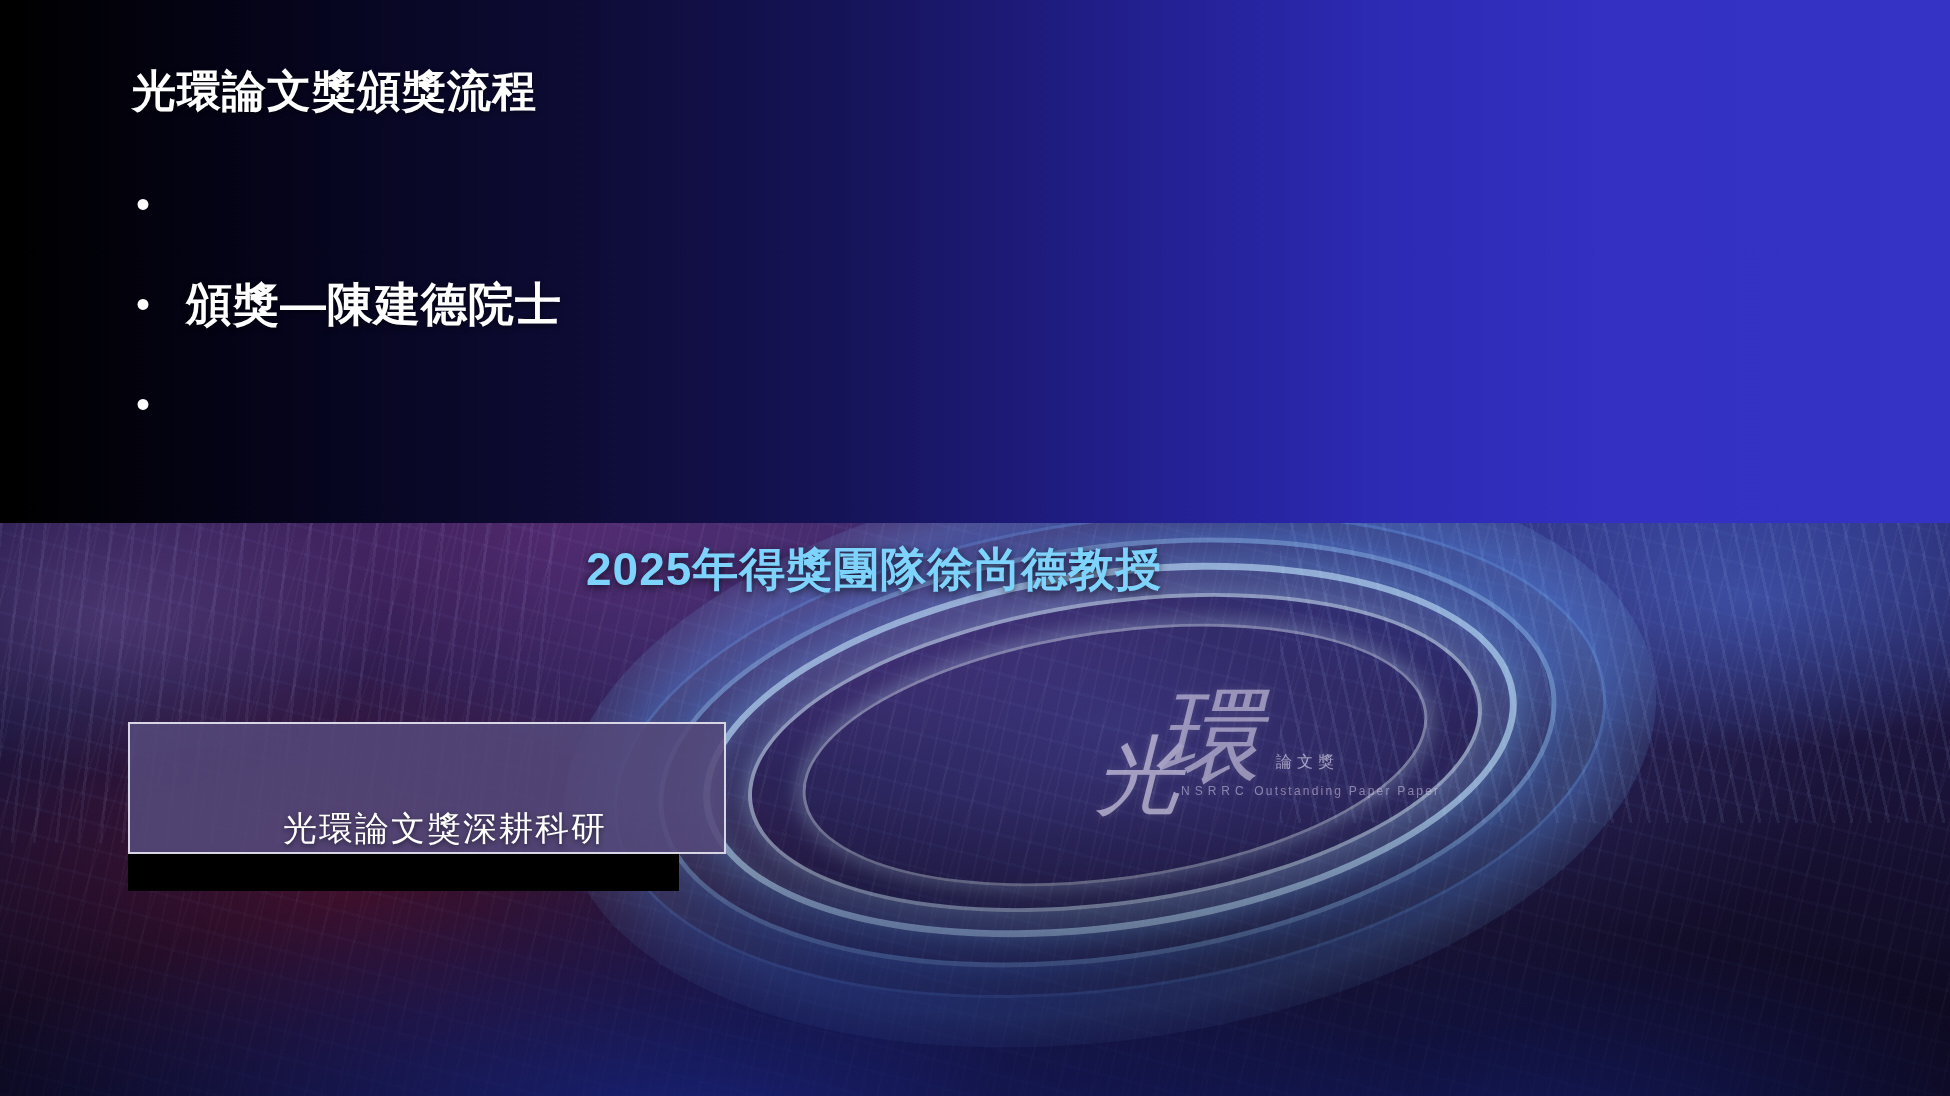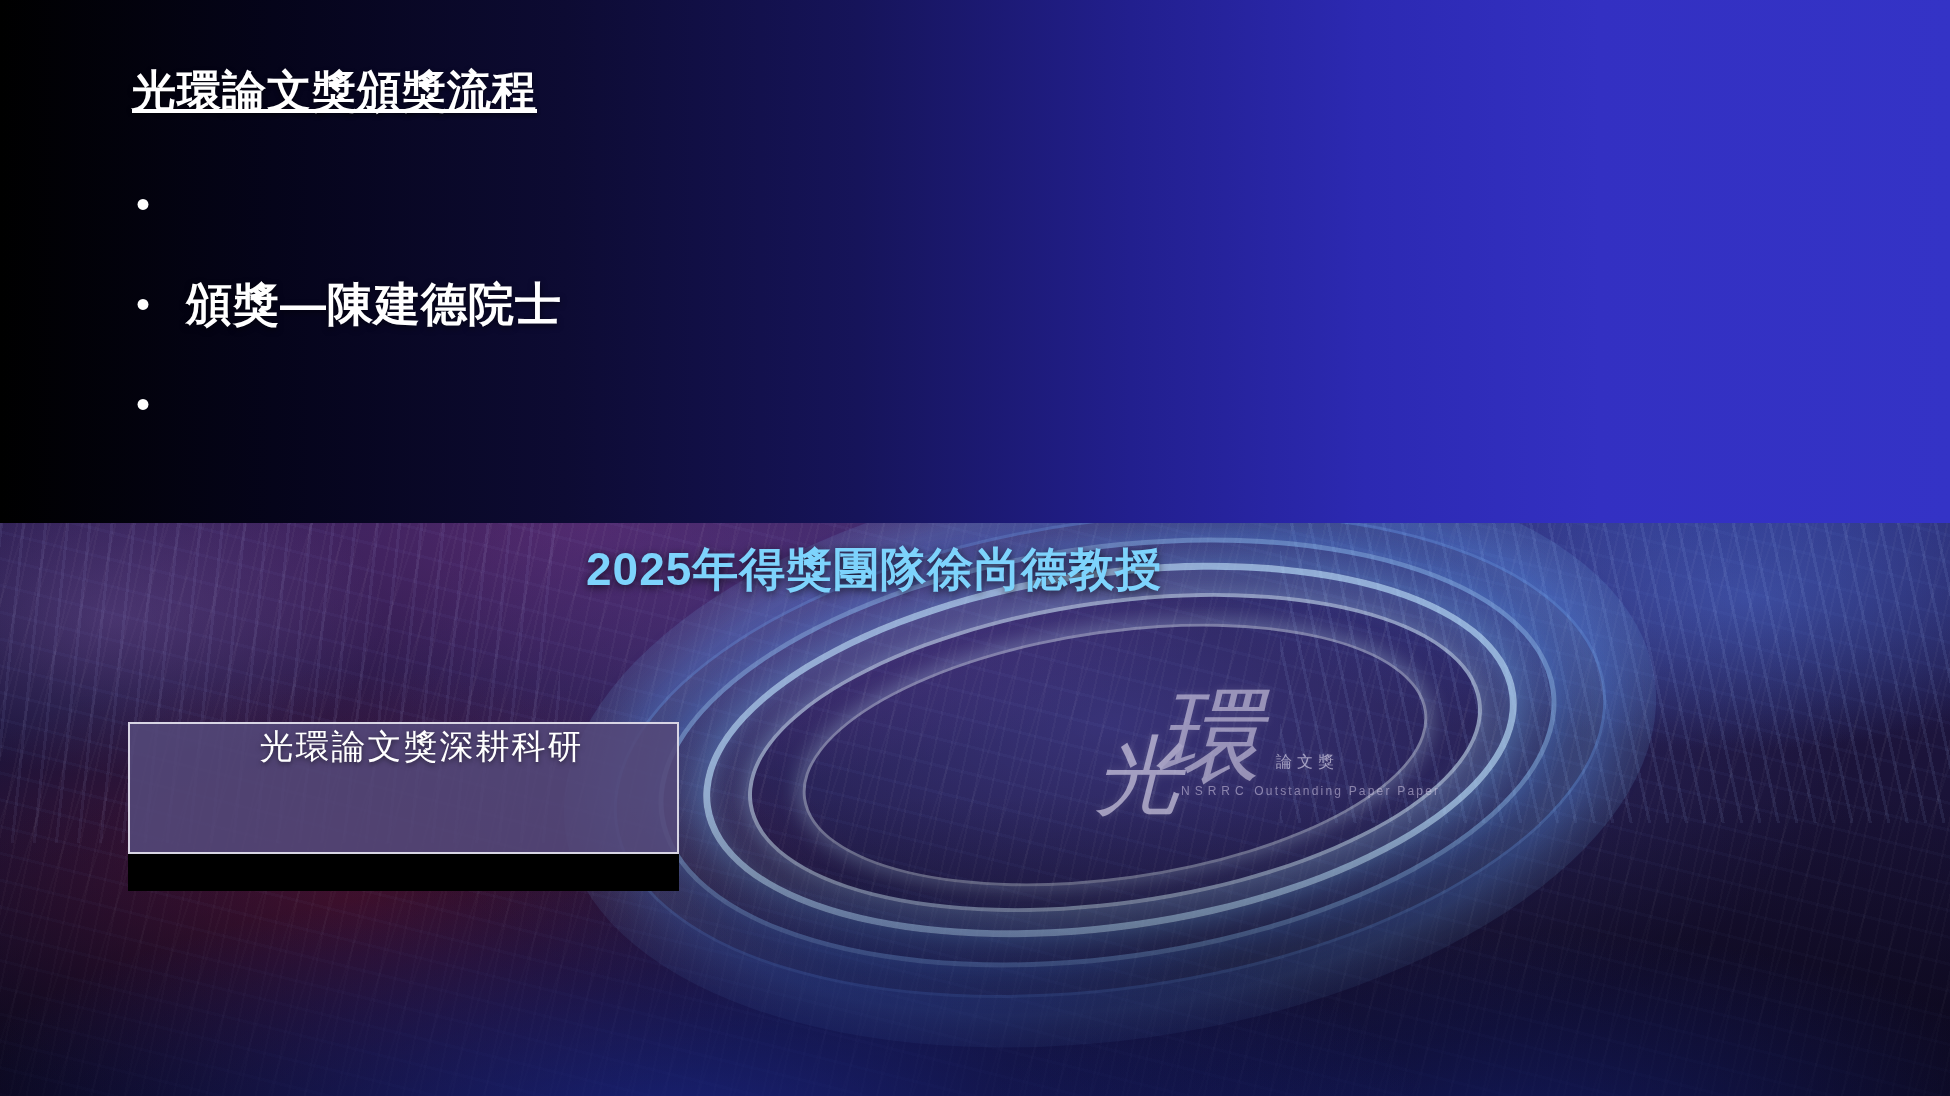--- a/index.html
+++ b/index.html
@@ -129,21 +129,20 @@
       #3433c6 100%);
   }
 
   
   .content { position:absolute; left:0; top:0; width:1950px; height:1096px; }
   .slide-title {
     position:absolute; left:132px; top:62px;
     font-size:44px; font-weight:bold; color:#ffffff;
     letter-spacing:1px;
     text-shadow:0 2px 5px rgba(0,0,0,0.55);
-    text-decoration:underline;
   }
   .bullet-list { position:absolute; left:130px; top:175px; width:1700px; }
   .bullet-row {
     display:flex; align-items:flex-start;
     margin-bottom:42px;
   }
   .bullet-dot {
     width:56px; flex:0 0 56px;
     color:#ffffff; font-size:40px; line-height:58px;
     text-align:left; padding-left:6px;
@@ -156,24 +155,24 @@
   .continuation {
     position:absolute; left:586px; top:540px;
     font-size:46px; font-weight:bold; color:#7dd3fc;
     line-height:58px; letter-spacing:1px;
     text-shadow:0 2px 8px rgba(0,0,0,0.7);
   }
 
   
   .caption-box {
     position:absolute; left:128px; top:722px;
-    width:551px; height:132px;
+    width:598px; height:132px;
     background:rgba(84,73,122,0.88);
     border:2px solid #d8d5e4;
-    display:flex; align-items:flex-start; justify-content:center;padding-left:36px;
+    display:flex; align-items:flex-end; justify-content:center;padding-left:36px;
   }
   .caption-text {
     font-size:34px; color:#ffffff; letter-spacing:2px;
     text-shadow:0 2px 5px rgba(0,0,0,0.5);
   }
   .black-bar {
     position:absolute; left:128px; top:854px;
     width:551px; height:37px;
     background:#000000;
   }

